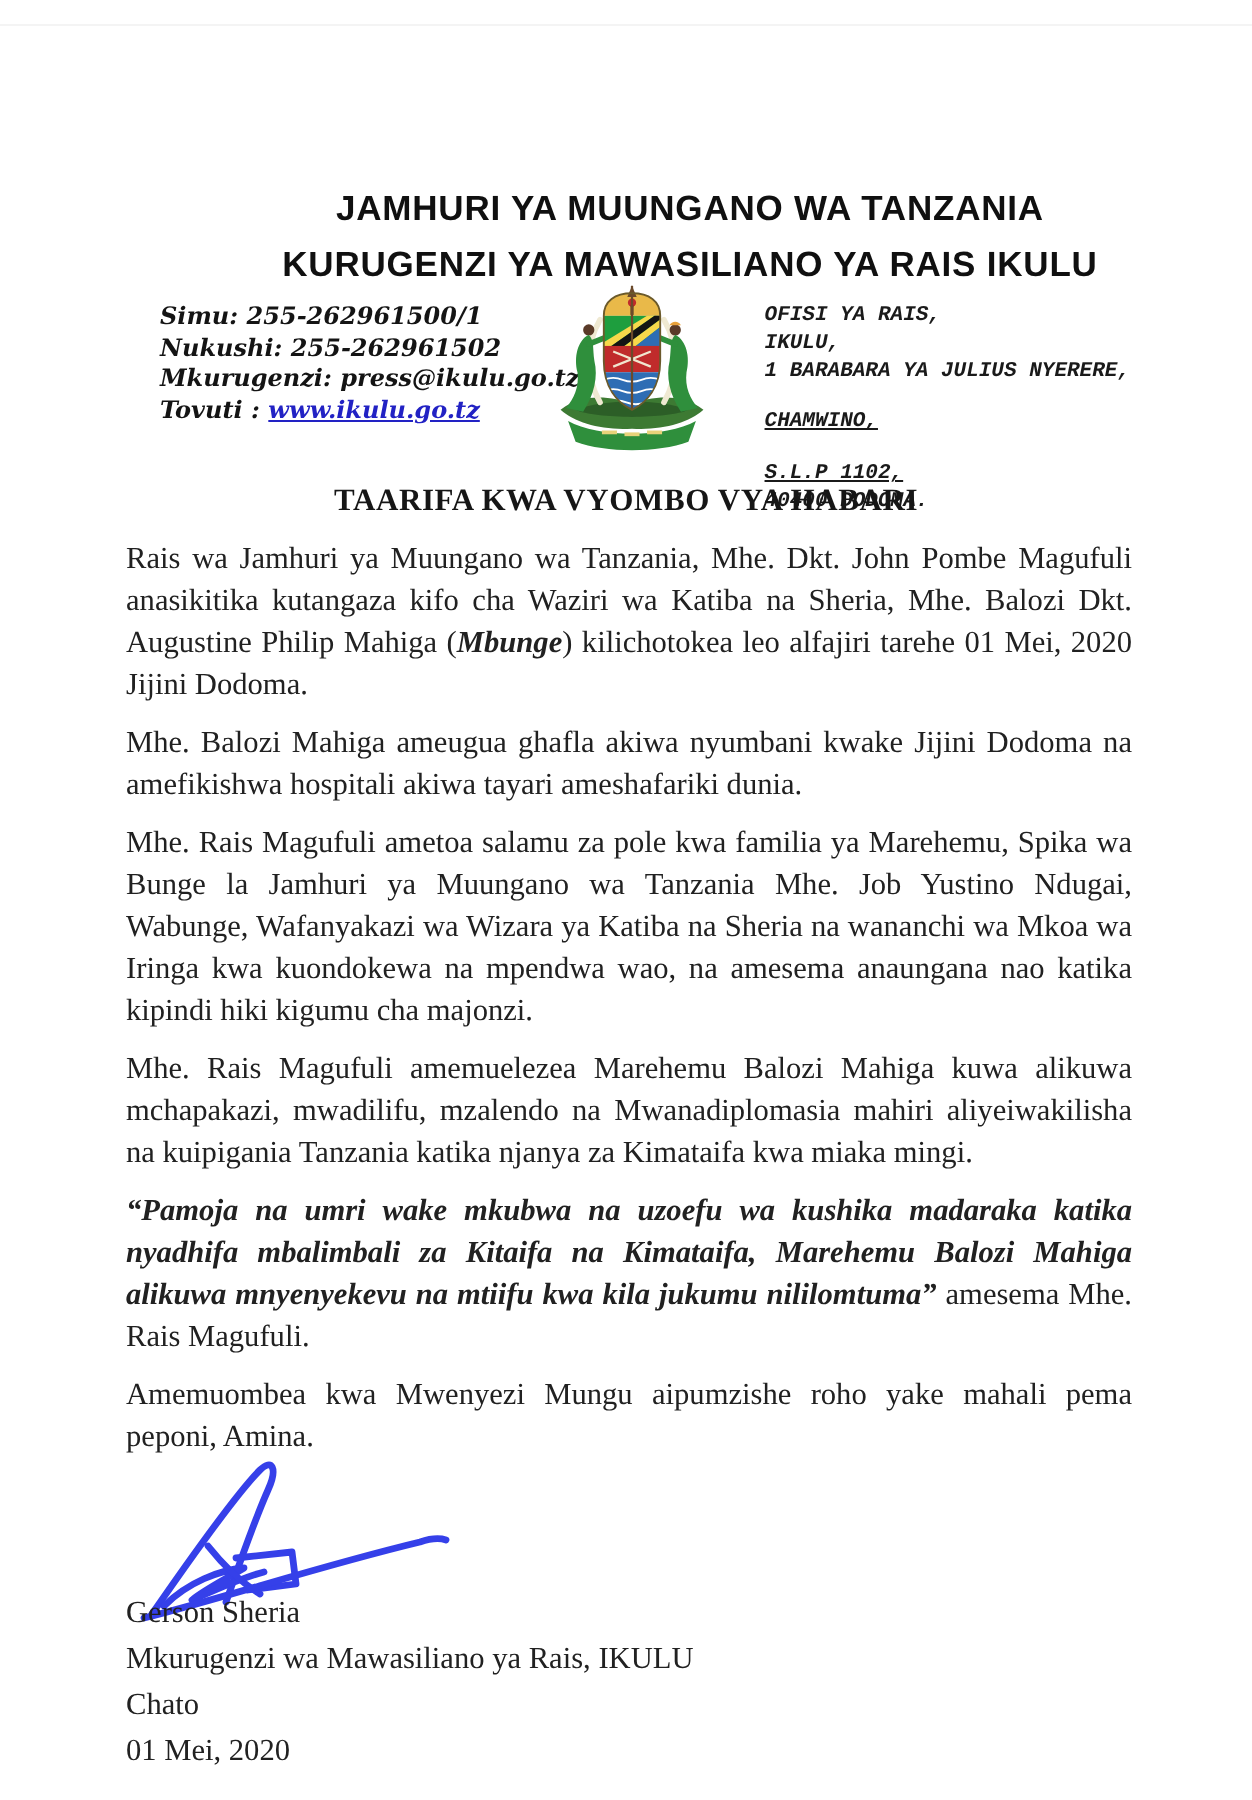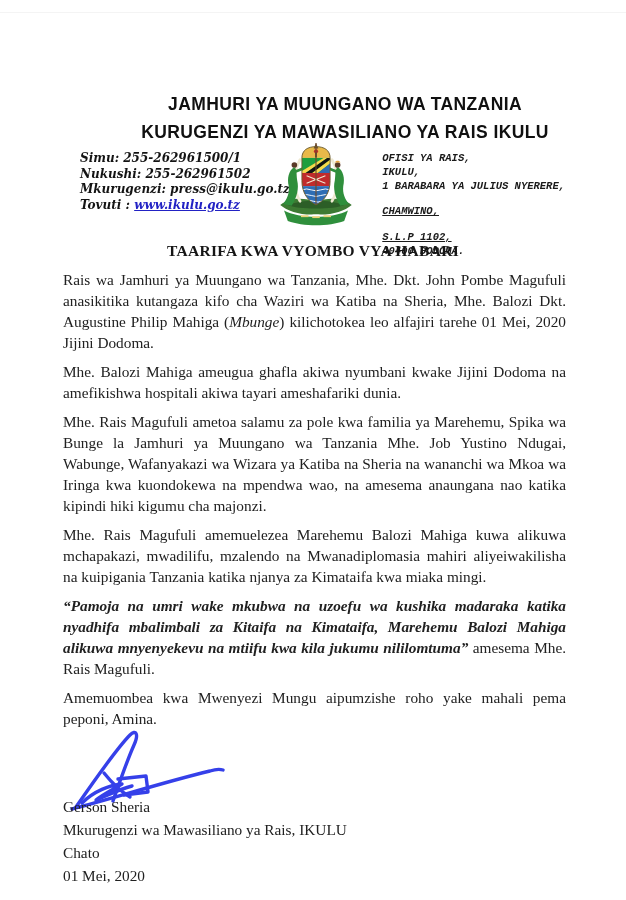--- a/index.html
+++ b/index.html
@@ -55,21 +55,21 @@
     letter-spacing:.3px;color:#161616;
   }
   
   .body{
     position:absolute;top:269px;left:63px;width:503px;
     font-size:15.3px;line-height:21px;
     text-align:justify;color:#212121;
   }
   .body p{margin:0 0 8px 0;}
   .seg-normal{font-style:normal;font-weight:normal;}
-  .seg-italic{font-style:italic;}
+  .seg-italic{font-style:italic;font-weight:bold;}
   .seg-bold-italic{font-style:italic;font-weight:bold;}
   
   .signature-ink{
     position:absolute;top:729px;left:60px;width:172px;height:86px;
   }
   .sig-block{
     position:absolute;top:795px;left:63px;
     font-size:15.3px;line-height:23px;color:#212121;
   }
 </style>

